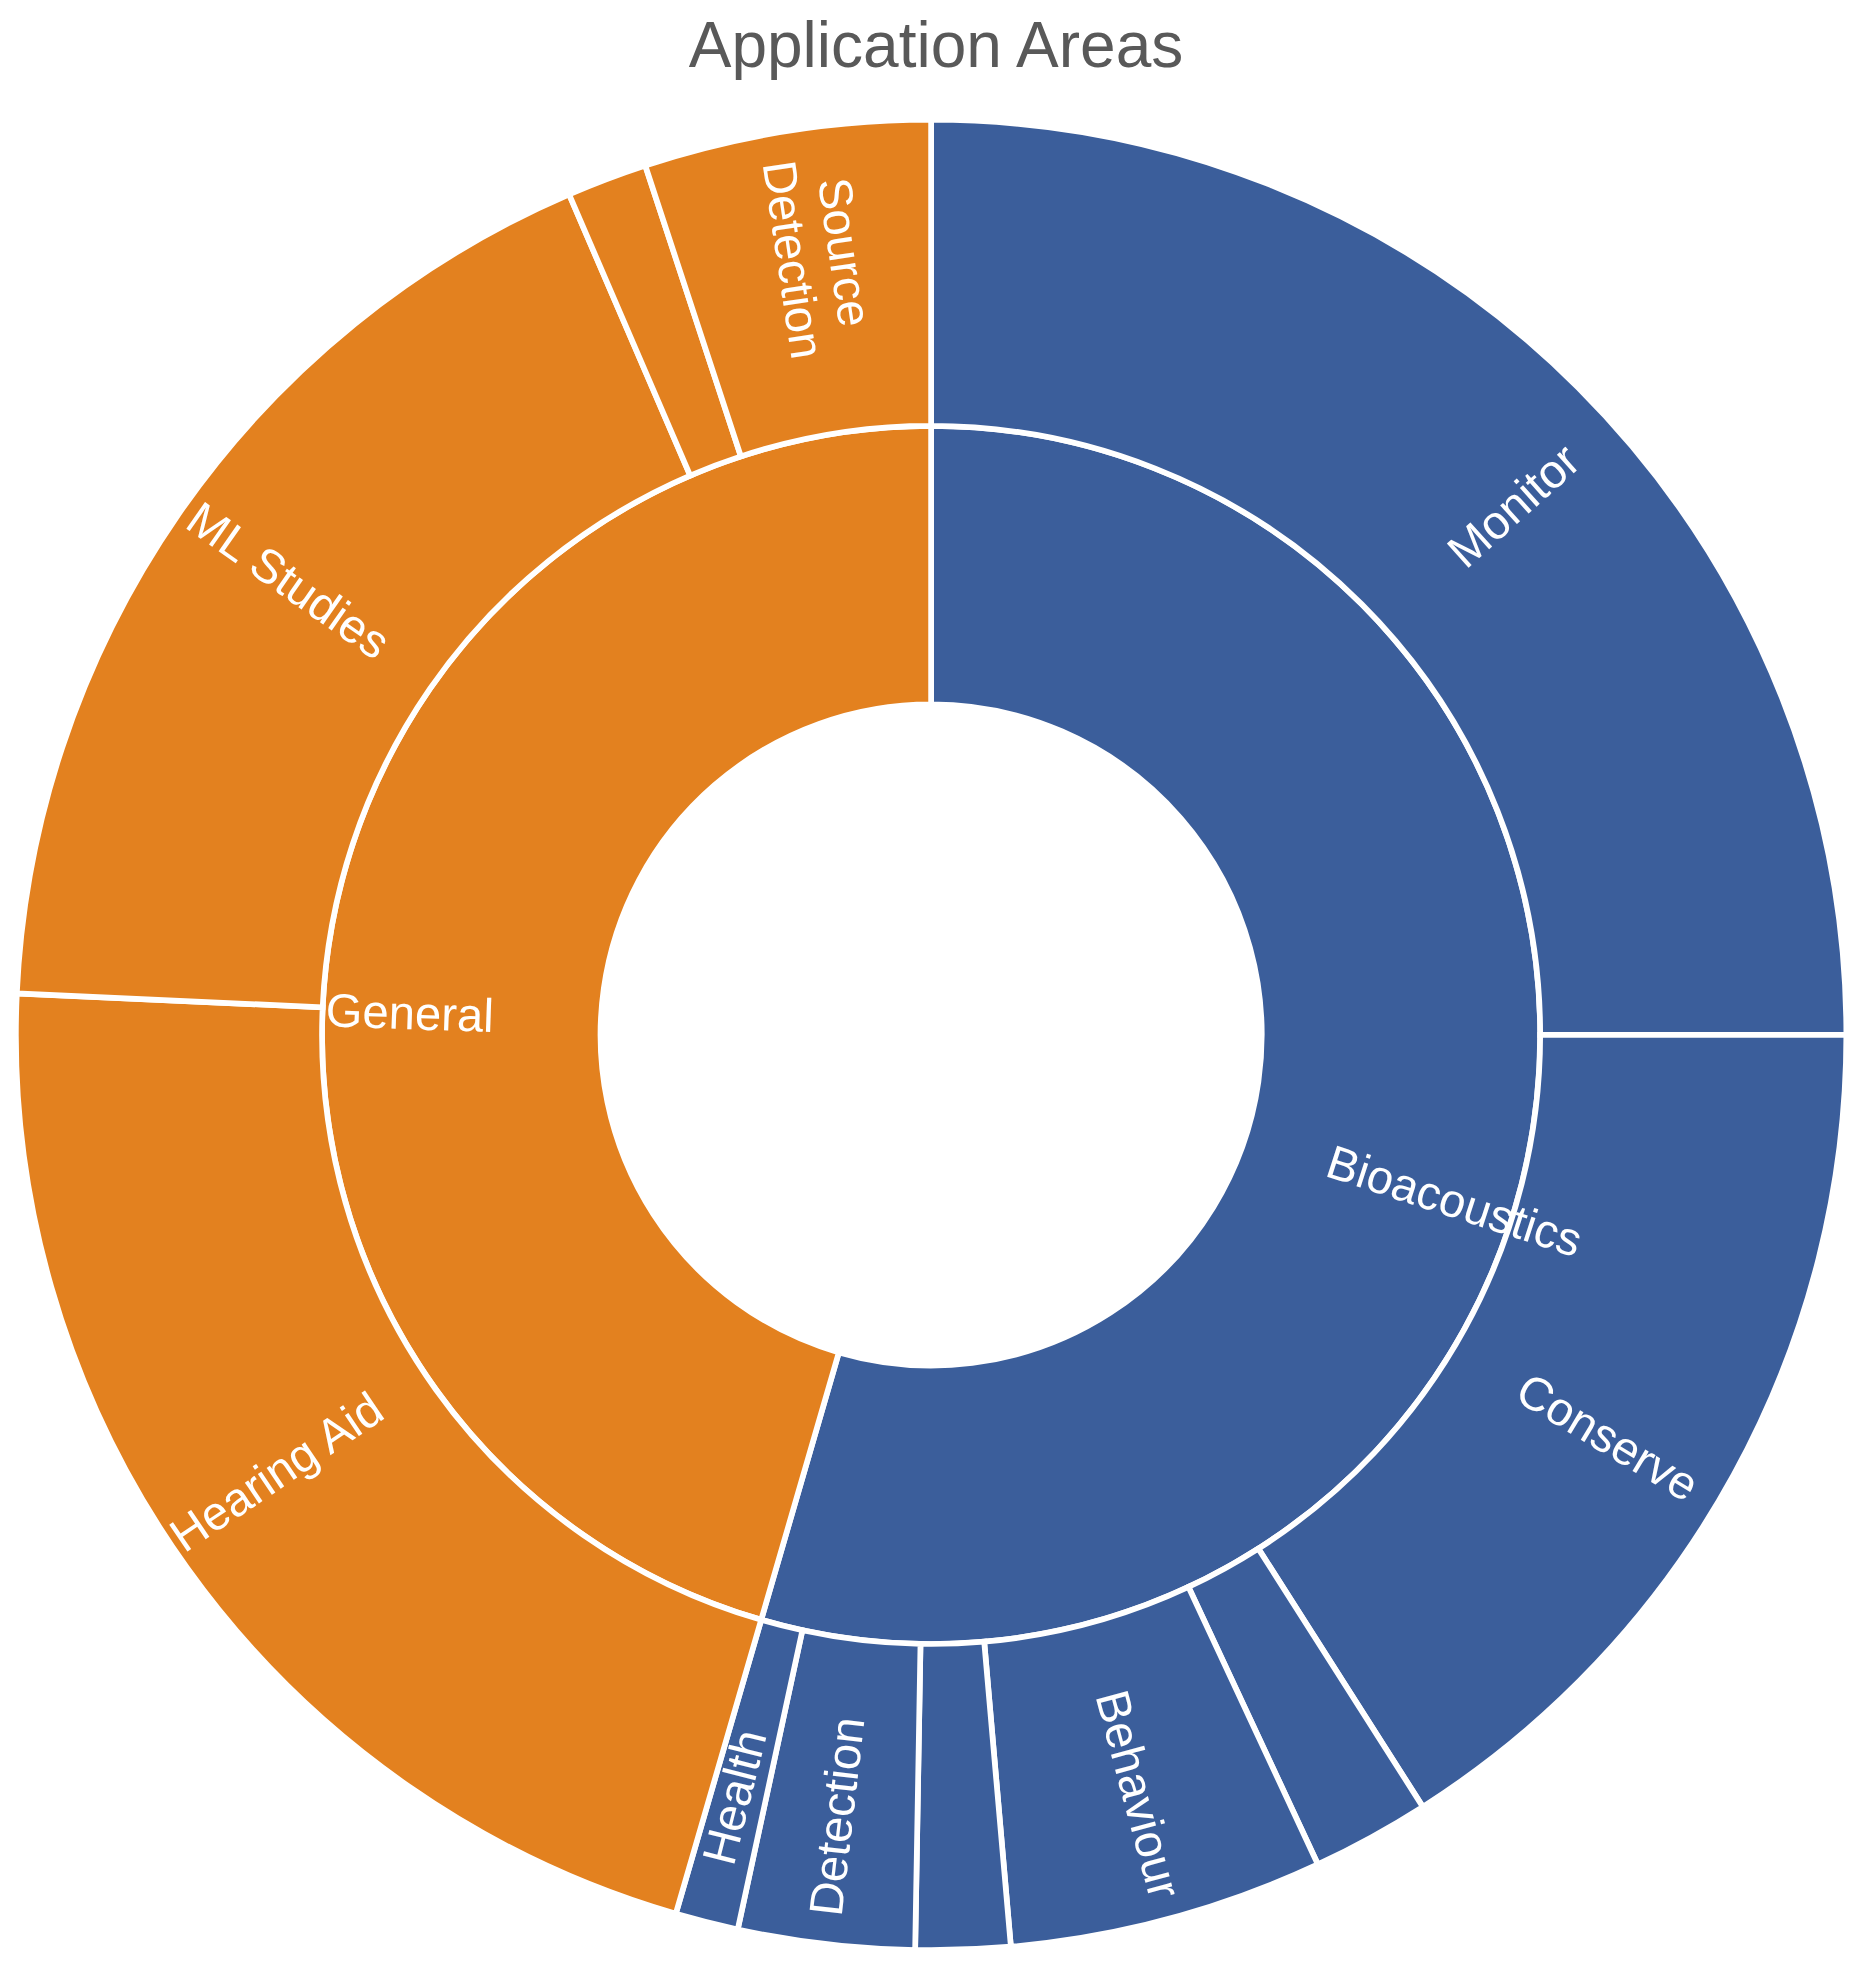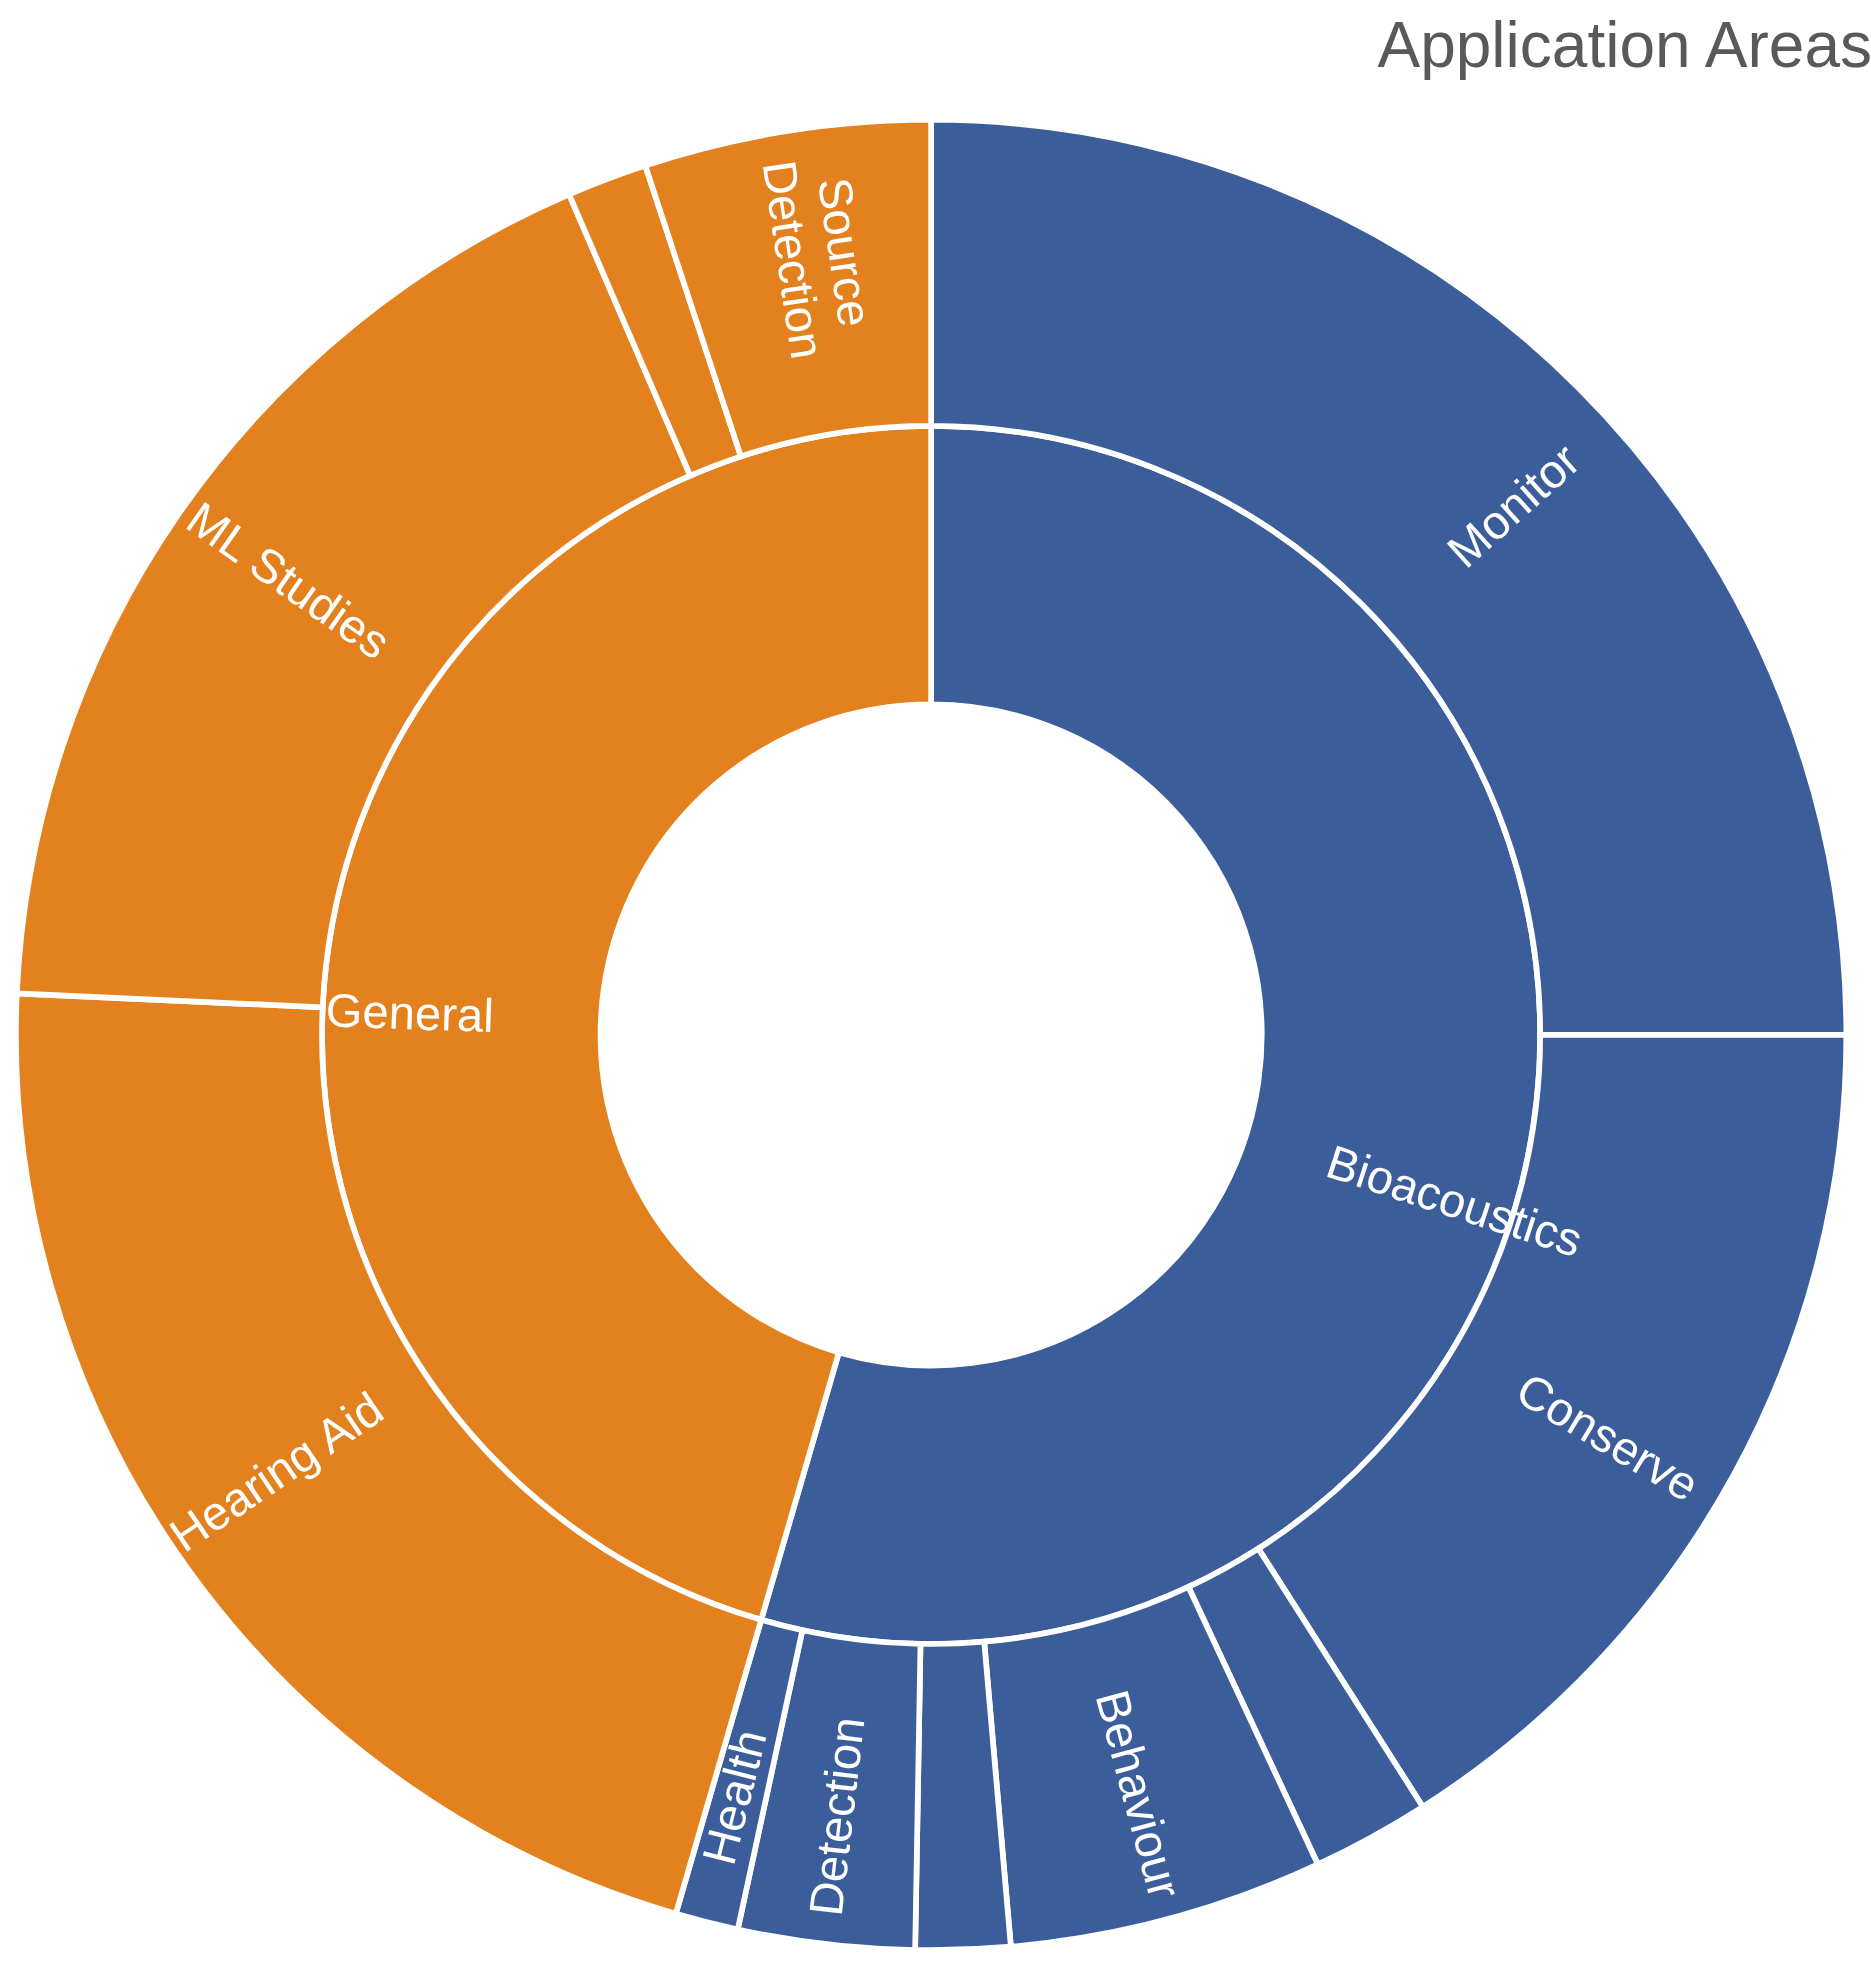--- a/index.html
+++ b/index.html
@@ -6,21 +6,21 @@
   body{
     width:1872px;height:1973px;
     background:#ffffff;
     font-family:"Liberation Sans", sans-serif;
     overflow:hidden;
     position:relative;
   }
   #chart-root{position:absolute;left:0;top:0;width:1872px;height:1973px;}
   #chart-title{
     position:absolute;left:0;top:0;width:1872px;
-    text-align:right;
+    text-align:center;
     font-size:64px;
     color:#595959;
     font-weight:400;
     letter-spacing:0px;
     line-height:81px;
     padding-top:4.9px;
     box-sizing:border-box;
     font-family:"Liberation Sans", sans-serif;
   }
   svg#sunburst{position:absolute;left:0;top:0;width:1872px;height:1973px;display:block;}

